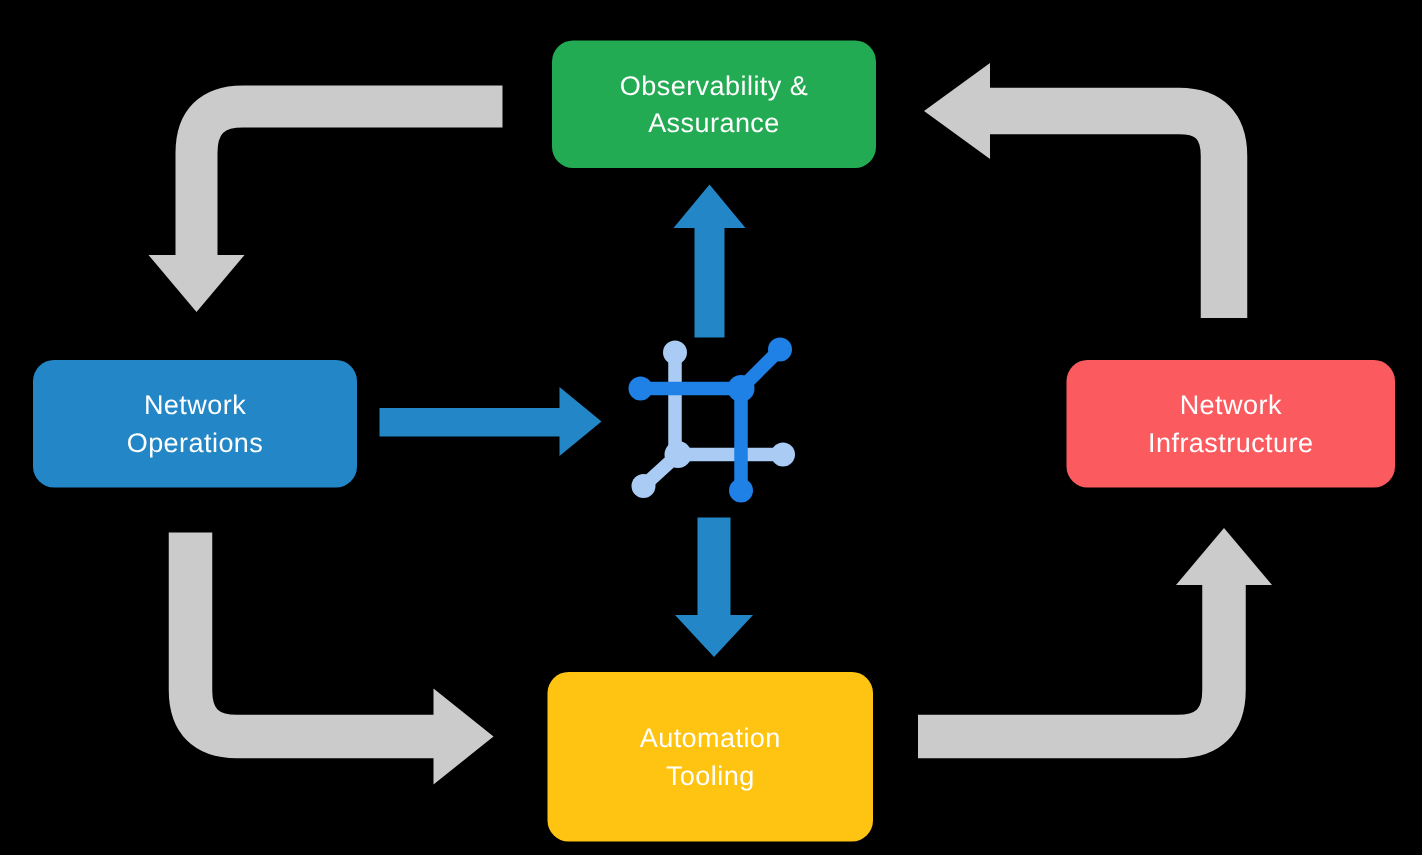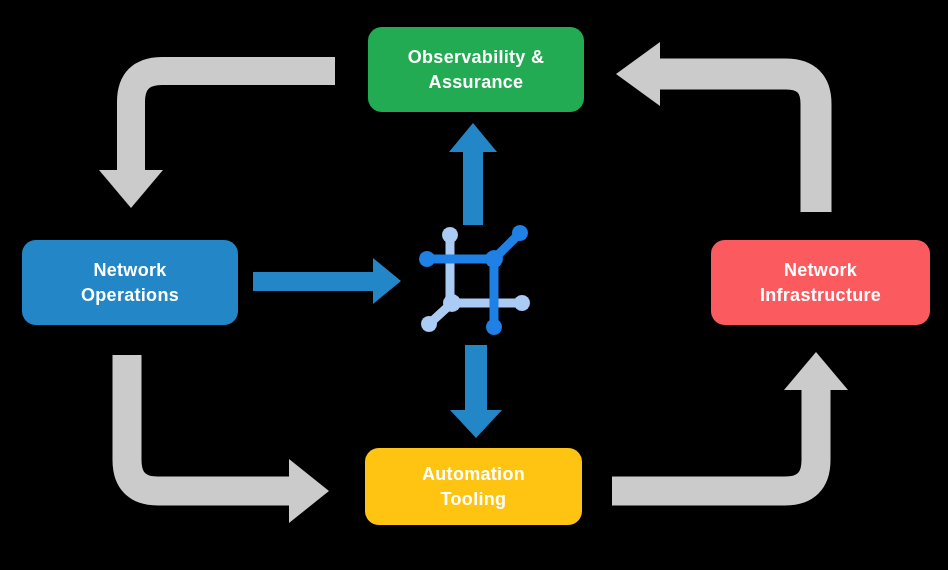--- a/index.html
+++ b/index.html
@@ -17,29 +17,29 @@
   }
   .node-box {
     position: absolute;
     border-radius: 14px;
     display: flex;
     align-items: center;
     justify-content: center;
     text-align: center;
     color: #ffffff;
     font-size: 18px;
-    font-weight: 700;
+    font-weight: 400;
     letter-spacing: 0.3px;
     line-height: 1.35;
     white-space: pre-line;
   }
   .box-observability { left: 368px; top: 27px;  width: 216px; height: 85px; }
   .box-operations    { left: 22px;  top: 240px; width: 216px; height: 85px; }
   .box-infrastructure{ left: 711px; top: 240px; width: 219px; height: 85px; }
-  .box-automation    { left: 365px; top: 448px; width: 217px; height: 77px; }
+  .box-automation    { left: 365px; top: 448px; width: 217px; height: 113px; }
   .arrow-layer {
     position: absolute;
     left: 0; top: 0;
     width: 948px;
     height: 570px;
   }
 </style>
 </head>
 <body>
 

